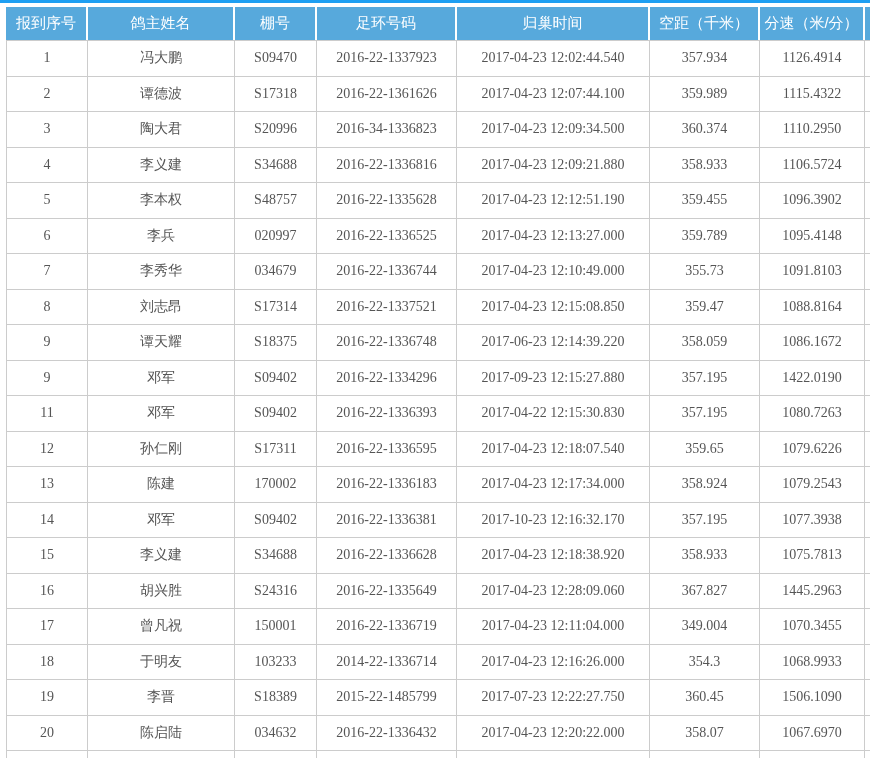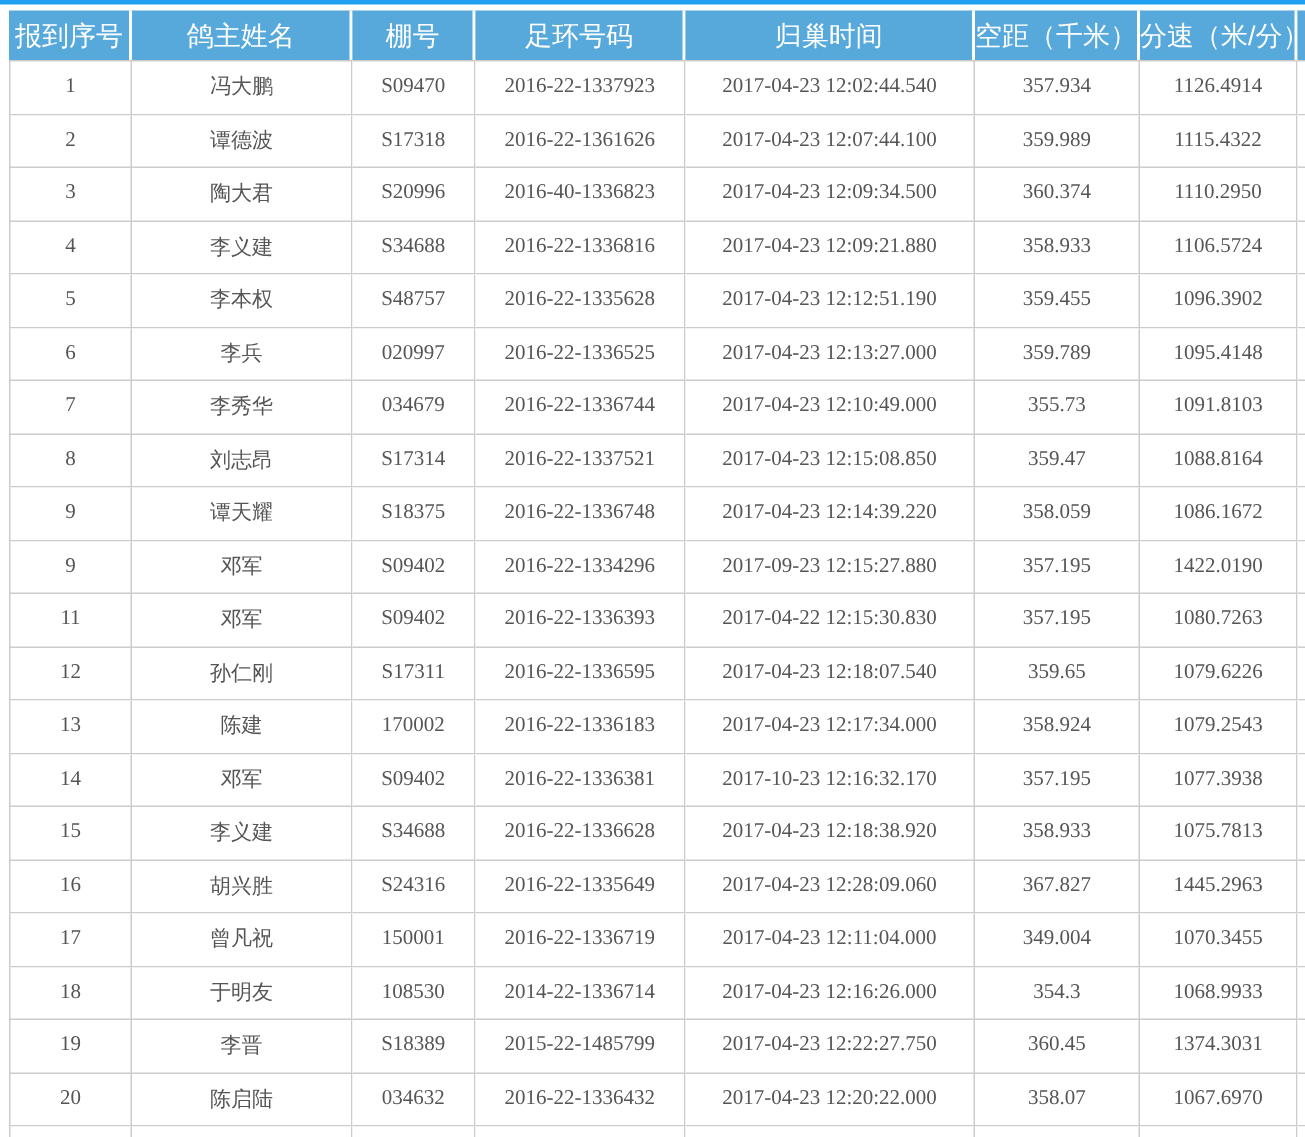--- a/index.html
+++ b/index.html
@@ -24,21 +24,21 @@
     left: 6px;
     border-collapse: separate;
     border-spacing: 0;
     table-layout: fixed;
     width: 919px;
   }
   table.results th {
     background: var(--header-bg, #57a9dc);
     color: var(--header-text, #ffffff);
     font-family: "Liberation Sans", sans-serif;
-    font-size: 18px;
+    font-size: 15px;
     font-weight: normal;
     height: 33px;
     padding: 0;
     text-align: center;
     border-right: 2px solid #ffffff;
     white-space: nowrap;
     overflow: hidden;
   }
   table.results th:last-child { border-right: none; }
   table.results td {
@@ -104,21 +104,21 @@
           <td>2016-22-1361626</td>
           <td>2017-04-23 12:07:44.100</td>
           <td>359.989</td>
           <td>1115.4322</td>
           <td></td>
         </tr>
         <tr>
           <td>3</td>
           <td>陶大君</td>
           <td>S20996</td>
-          <td>2016-40-1336823</td>
+          <td>2016-34-1336823</td>
           <td>2017-04-23 12:09:34.500</td>
           <td>360.374</td>
           <td>1110.2950</td>
           <td></td>
         </tr>
         <tr>
           <td>4</td>
           <td>李义建</td>
           <td>S34688</td>
           <td>2016-22-1336816</td>
@@ -165,21 +165,21 @@
           <td>2017-04-23 12:15:08.850</td>
           <td>359.47</td>
           <td>1088.8164</td>
           <td></td>
         </tr>
         <tr>
           <td>9</td>
           <td>谭天耀</td>
           <td>S18375</td>
           <td>2016-22-1336748</td>
-          <td>2017-04-23 12:14:39.220</td>
+          <td>2017-06-23 12:14:39.220</td>
           <td>358.059</td>
           <td>1086.1672</td>
           <td></td>
         </tr>
         <tr>
           <td>9</td>
           <td>邓军</td>
           <td>S09402</td>
           <td>2016-22-1334296</td>
           <td>2017-09-23 12:15:27.880</td>
@@ -253,35 +253,35 @@
           <td>150001</td>
           <td>2016-22-1336719</td>
           <td>2017-04-23 12:11:04.000</td>
           <td>349.004</td>
           <td>1070.3455</td>
           <td></td>
         </tr>
         <tr>
           <td>18</td>
           <td>于明友</td>
-          <td>108530</td>
+          <td>103233</td>
           <td>2014-22-1336714</td>
           <td>2017-04-23 12:16:26.000</td>
           <td>354.3</td>
           <td>1068.9933</td>
           <td></td>
         </tr>
         <tr>
           <td>19</td>
           <td>李晋</td>
           <td>S18389</td>
           <td>2015-22-1485799</td>
-          <td>2017-04-23 12:22:27.750</td>
+          <td>2017-07-23 12:22:27.750</td>
           <td>360.45</td>
-          <td>1374.3031</td>
+          <td>1506.1090</td>
           <td></td>
         </tr>
         <tr>
           <td>20</td>
           <td>陈启陆</td>
           <td>034632</td>
           <td>2016-22-1336432</td>
           <td>2017-04-23 12:20:22.000</td>
           <td>358.07</td>
           <td>1067.6970</td>

